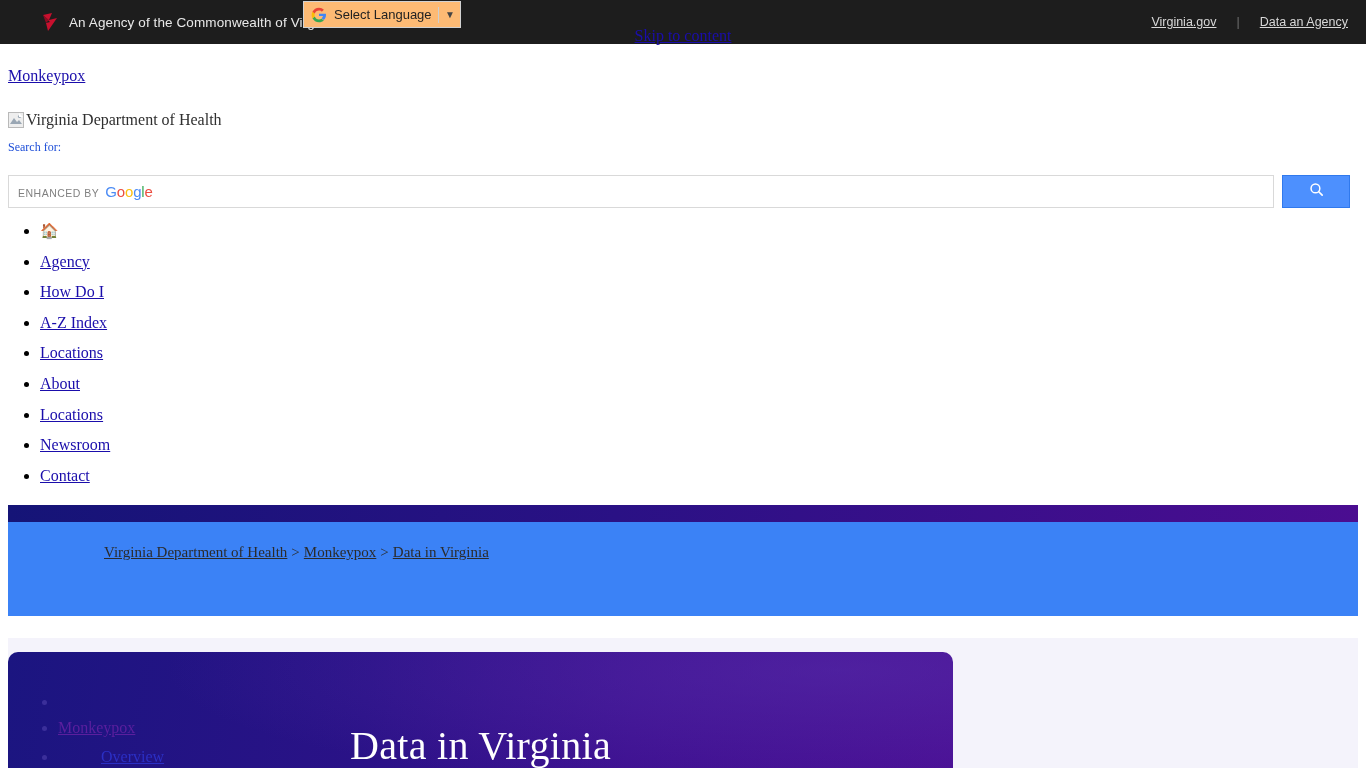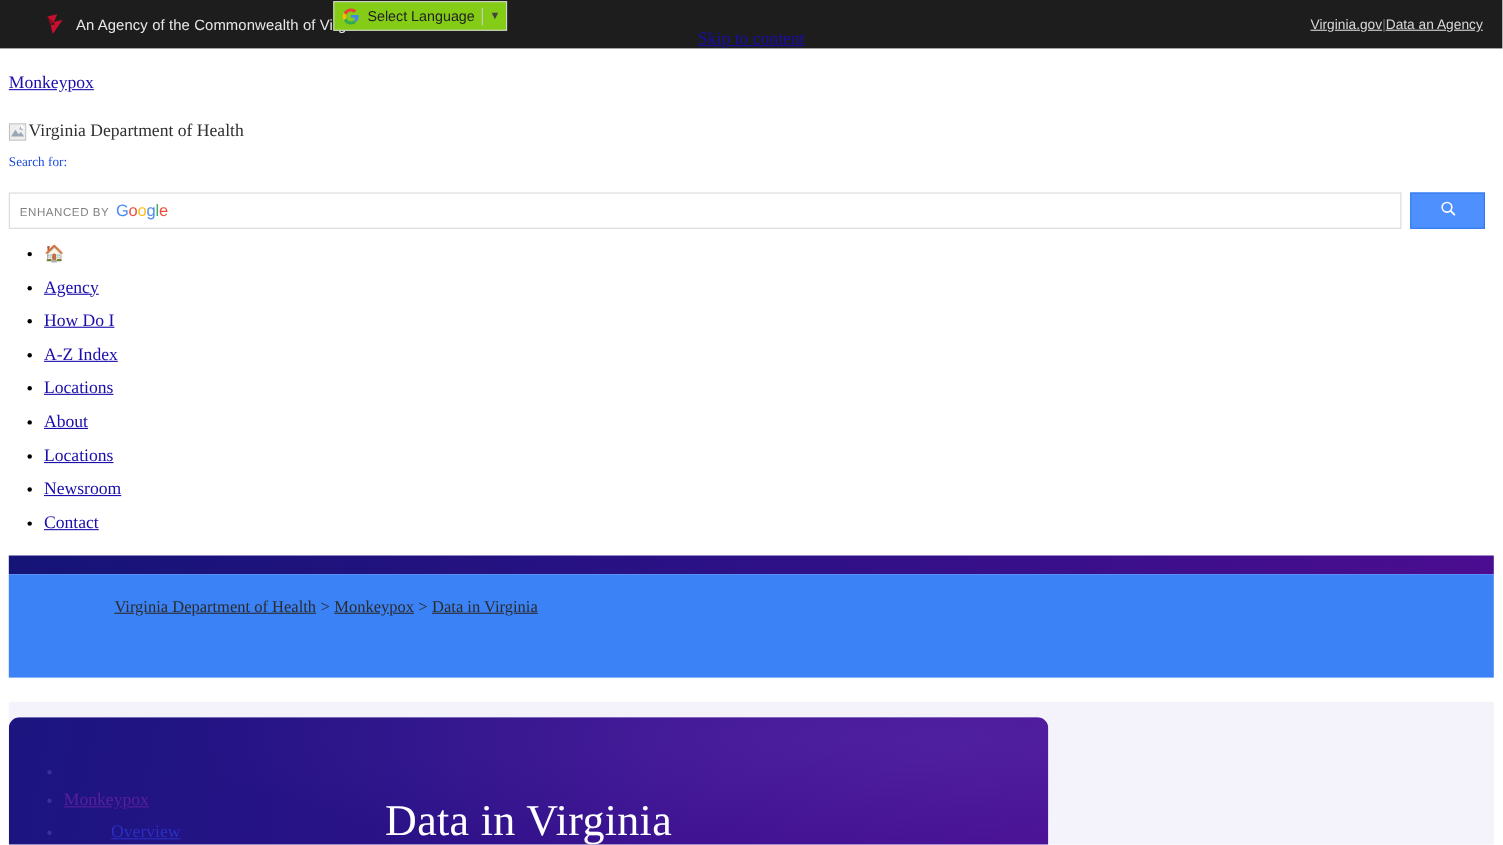--- a/index.html
+++ b/index.html
@@ -44,40 +44,40 @@
   .gov-bar-text {
     color: #e8e8e8;
     font-size: 13.5px;
     letter-spacing: .1px;
     white-space: nowrap;
   }
   .gov-bar-right {
     margin-left: auto;
     display: flex;
     align-items: center;
-    gap: 0;
+    gap: 20px;
     font-size: 12.5px;
   }
   .gov-bar-right a {
     color: #d8d8d8;
     text-decoration: underline;
     white-space: nowrap;
   }
   .gov-sep {
     color: #6d6d6d;
   }
 
   
   .translate-widget {
     position: absolute;
     top: 1px;
     left: 303px;
     width: 158px;
     height: 27px;
-    background: #84cc16;
+    background: #fdba74;
     border: 1px solid #d2d2d2;
     box-sizing: border-box;
     display: flex;
     align-items: center;
     padding: 0 5px 0 7px;
     font-family: "Liberation Sans", "DejaVu Sans", sans-serif;
     z-index: 5;
   }
   .g-logo {
     width: 16px;

